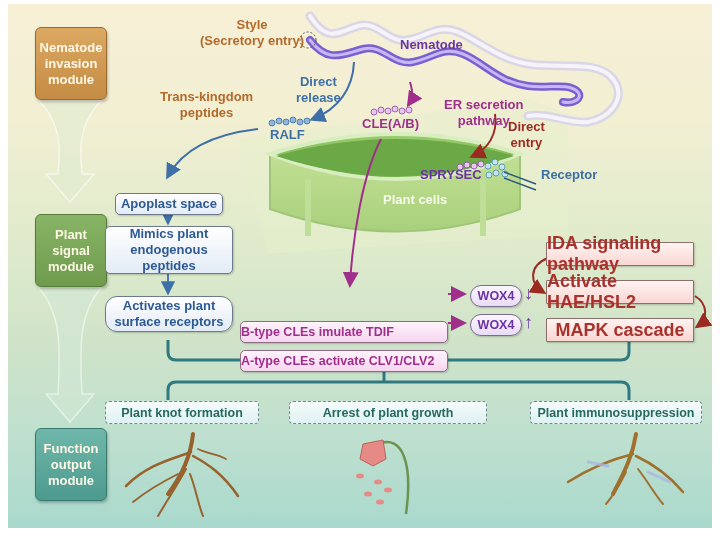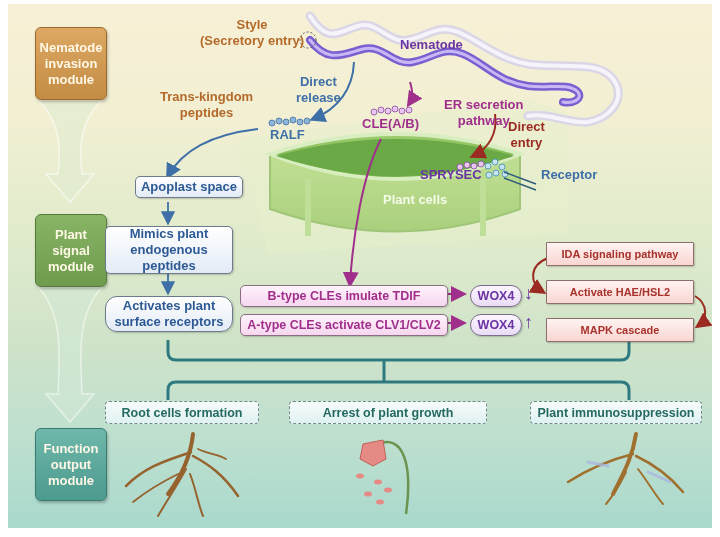--- a/index.html
+++ b/index.html
@@ -12,26 +12,26 @@
             font-size:13px; line-height:16px; text-align:center; display:flex; align-items:center;
             justify-content:center; box-shadow:1px 2px 3px rgba(0,0,0,0.25); }
   .m1 { left:27px; top:23px; height:71px; background:linear-gradient(#dca862,#c48c45); border:1px solid #9b6a2e; }
   .m2 { left:27px; top:210px; height:71px; background:linear-gradient(#88b466,#6f9b4e); border:1px solid #557b3b; }
   .m3 { left:27px; top:424px; height:71px; background:linear-gradient(#6fb7ab,#4d9a8e); border:1px solid #3a7b70; }
   .bluebox { position:absolute; background:linear-gradient(#ffffff,#e3ebf6); border:1.5px solid #6d7a8c;
              border-radius:5px; color:#2d5a94; font-weight:bold; font-size:13px; line-height:16px;
              text-align:center; display:flex; align-items:center; justify-content:center; box-shadow:1px 1px 2px rgba(0,0,0,0.2); }
   .pinkbox { position:absolute; background:linear-gradient(#fff3fb,#f6d6ef); border:1.5px solid #8c6e84;
              border-radius:5px; color:#a02f8c; font-weight:bold; font-size:12.5px; text-align:center;
-             display:flex; align-items:center; justify-content:center; box-shadow:1px 1px 2px rgba(0,0,0,0.2); }
+             display:flex; align-items:center; box-shadow:1px 1px 2px rgba(0,0,0,0.2);margin-top:36px; }
   .woxbox { position:absolute; background:linear-gradient(#fbf5ff,#e9dcf6); border:1.5px solid #7c6c8e;
             border-radius:11px; color:#6b33a3; font-weight:bold; font-size:12.5px; display:flex;
             align-items:center; justify-content:center; box-shadow:1px 1px 2px rgba(0,0,0,0.2); }
   .redbox { position:absolute; background:linear-gradient(#fff3f1,#f9d6d2); border:1.5px solid #8c6e6a;
-            border-radius:1px; color:#a8322c; font-weight:bold; font-size:11px; display:flex;
+            border-radius:1px; color:#a8322c; font-weight:bold; font-size:18px; display:flex;
             align-items:center; justify-content:center; box-shadow:1px 1px 2px rgba(0,0,0,0.2); }
   .outbox { position:absolute; height:21px; background:linear-gradient(#f6fcfb,#dff1f1); border:1.5px dashed #6d8a88;
             border-radius:4px; color:#256a62; font-weight:bold; font-size:12.5px; display:flex;
             align-items:center; justify-content:center; }
   .lbl { position:absolute; font-weight:bold; font-size:13px; line-height:16px; text-align:center; white-space:nowrap; }
 </style>
 </head>
 <body>
 
 <div id="canvas">
@@ -189,21 +189,21 @@
 <div class="lbl" style="left:500px;top:115px;color:#9b2a22;">
       <div>Direct</div>
       <div>entry</div>
     </div>
 <div class="lbl" style="left:262px;top:123px;color:#3e6fa6;">RALF</div>
 <div class="lbl" style="left:354px;top:112px;color:#a02f8c;">CLE(A/B)</div>
 <div class="lbl" style="left:412px;top:163px;color:#6b33a3;">SPRYSEC</div>
 <div class="lbl" style="left:533px;top:163px;color:#3e6fa6;">Receptor</div>
 <div class="lbl" style="left:357px;top:188px;color:#f4fbe6;padding-left:18px;">Plant cells</div>
 
-<div class="bluebox" style="left:107px;top:172px;width:106px;height:20px;margin-left:20px;">
+<div class="bluebox" style="left:107px;top:189px;width:106px;height:20px;">
       <span>Apoplast space</span>
     </div>
 <div class="bluebox" style="left:97px;top:222px;width:126px;height:46px;">
       <span>Mimics plant endogenous peptides</span>
     </div>
 <div class="bluebox" style="left:97px;top:292px;width:126px;height:34px;border-radius:12px;">
       <span>Activates plant surface receptors</span>
     </div>
 
 <div class="pinkbox" style="left:232px;top:281px;width:206px;height:20px;">
@@ -225,21 +225,21 @@
       <span>IDA signaling pathway</span>
     </div>
 <div class="redbox" style="left:538px;top:276px;width:146px;height:22px;">
       <span>Activate HAE/HSL2</span>
     </div>
 <div class="redbox" style="left:538px;top:314px;width:146px;height:22px;">
       <span>MAPK cascade</span>
     </div>
 
 <div class="outbox" style="left:97px;top:397px;width:152px;">
-      <span>Root cells formation</span>
+      <span>Plant knot formation</span>
     </div>
 <div class="outbox" style="left:281px;top:397px;width:196px;">
       <span>Arrest of plant growth</span>
     </div>
 <div class="outbox" style="left:522px;top:397px;width:170px;">
       <span>Plant immunosuppression</span>
     </div>
 
 </div>
 

